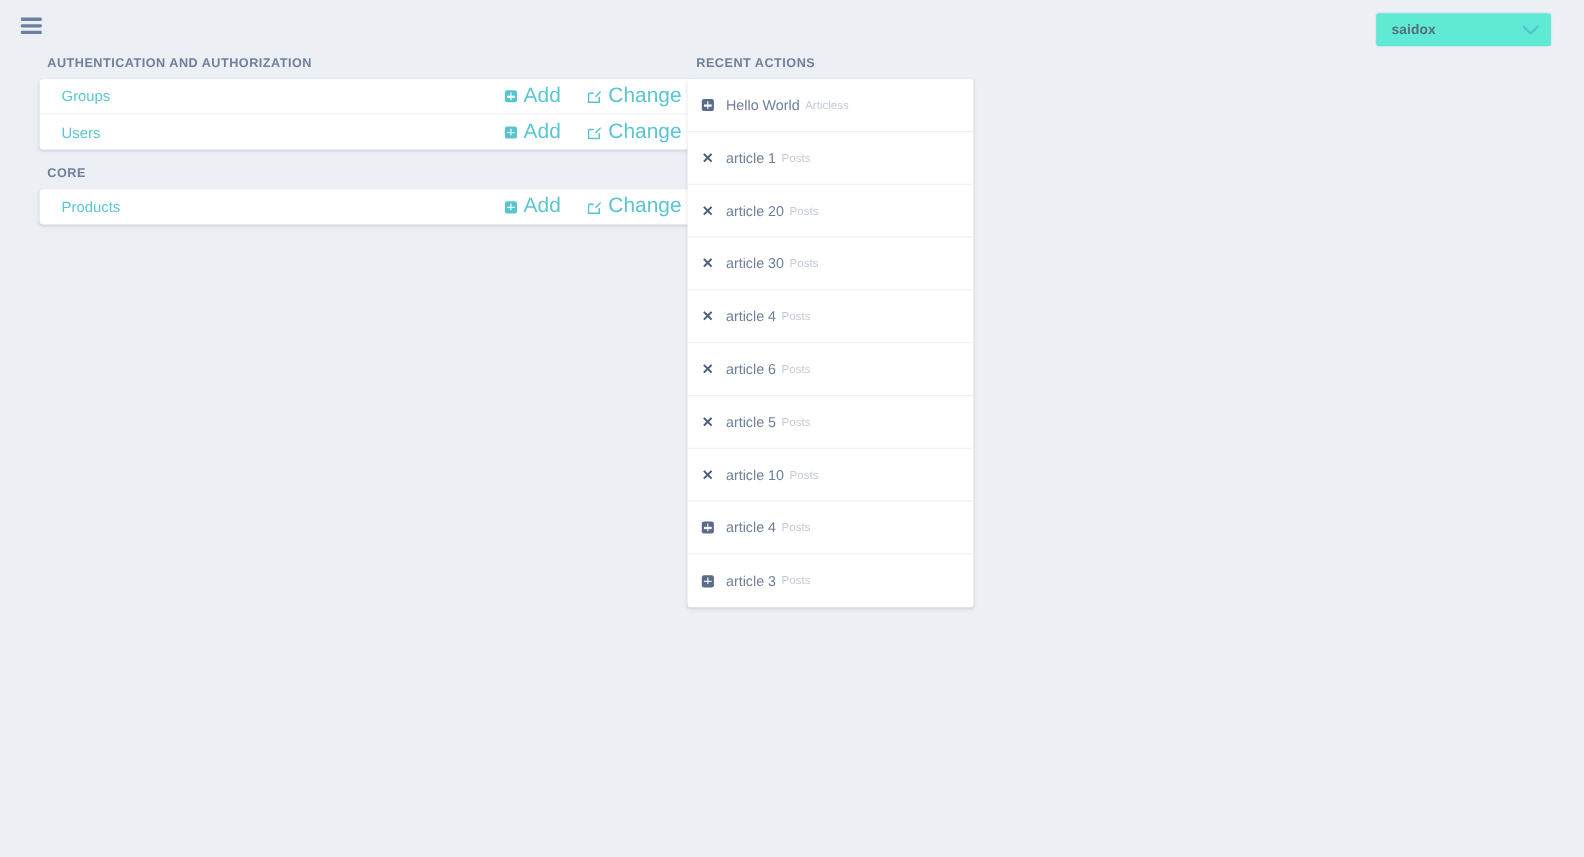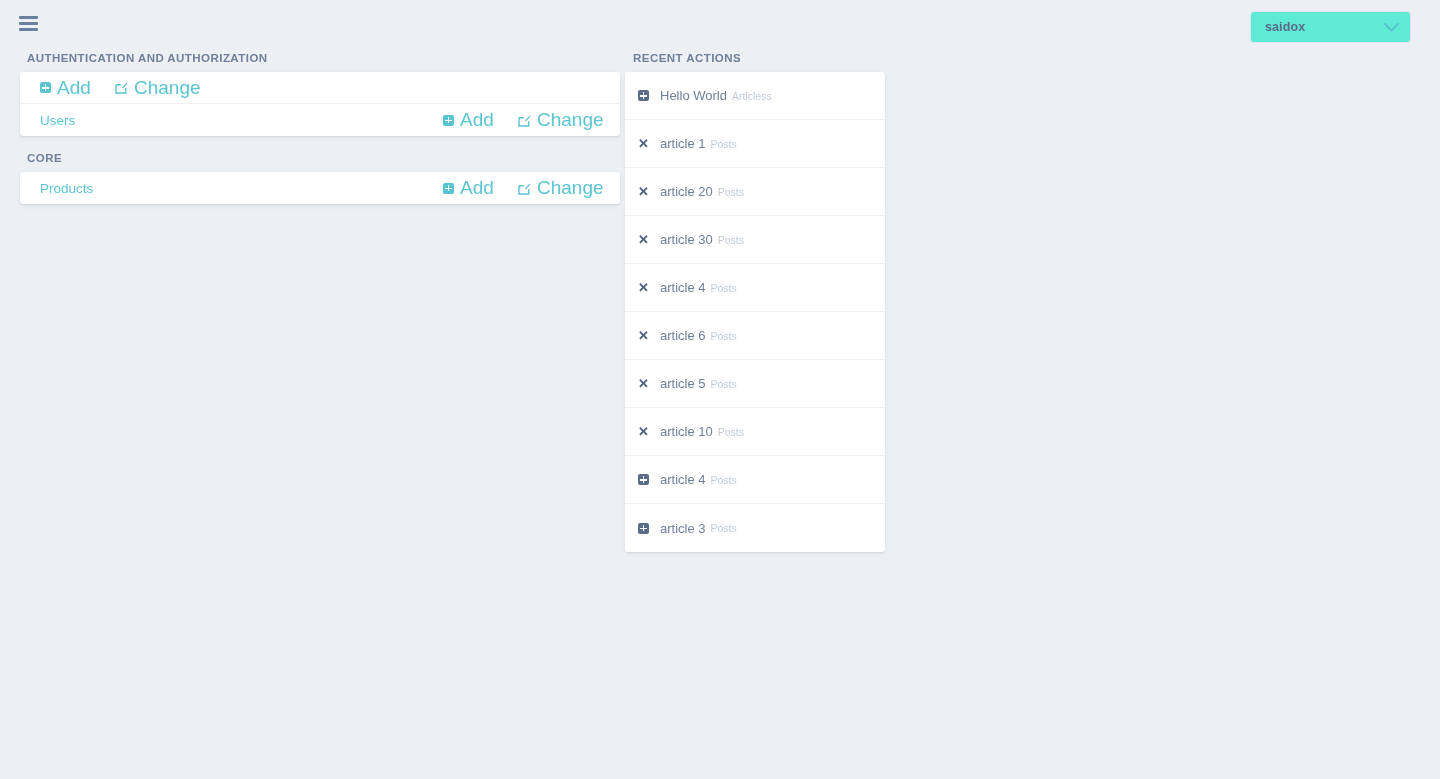--- a/index.html
+++ b/index.html
@@ -65,21 +65,21 @@
     flex: none;
   }
 
   
   .content {
     position: relative;
     width: 100%;
   }
   .col-left {
     position: absolute;
-    left: 20px;
+    left: 36px;
     top: 0;
     width: 600px;
   }
   .col-right {
     position: absolute;
     left: 625px;
     top: 0;
     width: 260px;
   }
 
@@ -220,20 +220,21 @@
   </div>
 </div>
 
 <div class="content">
 
   <div class="col-left">
     <div id="app-sections">
         <div class="section-title">AUTHENTICATION AND AUTHORIZATION</div>
         <div class="card">
           <div class="model-row">
+            <a class="model-name">Groups</a>
             <div class="actions">
               <a class="act act-add">
                 <span class="ico-addsq"></span>
                 <span class="lbl">Add</span>
               </a>
               <a class="act act-change">
                 <svg class="ico-pencil" viewBox="0 0 14 14">
                   <path d="M1.1 4.1 V12.9 H11.6 V7.6" fill="none" stroke="#58c4d1" stroke-width="1.5"></path>
                   <path d="M1.1 4.1 H6.2" fill="none" stroke="#58c4d1" stroke-width="1.5"></path>
                   <path d="M7.3 7.0 L12.8 1.5 L13.2 3.0 L8.6 7.9 Z" fill="#58c4d1"></path>

